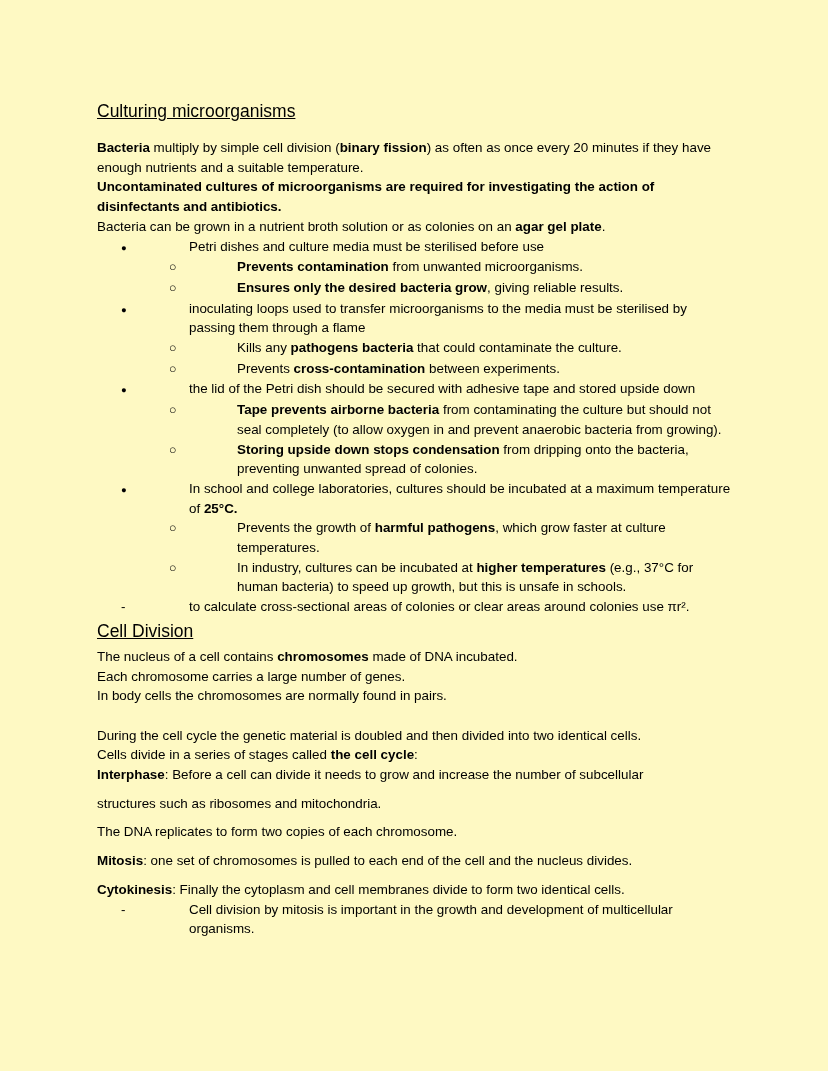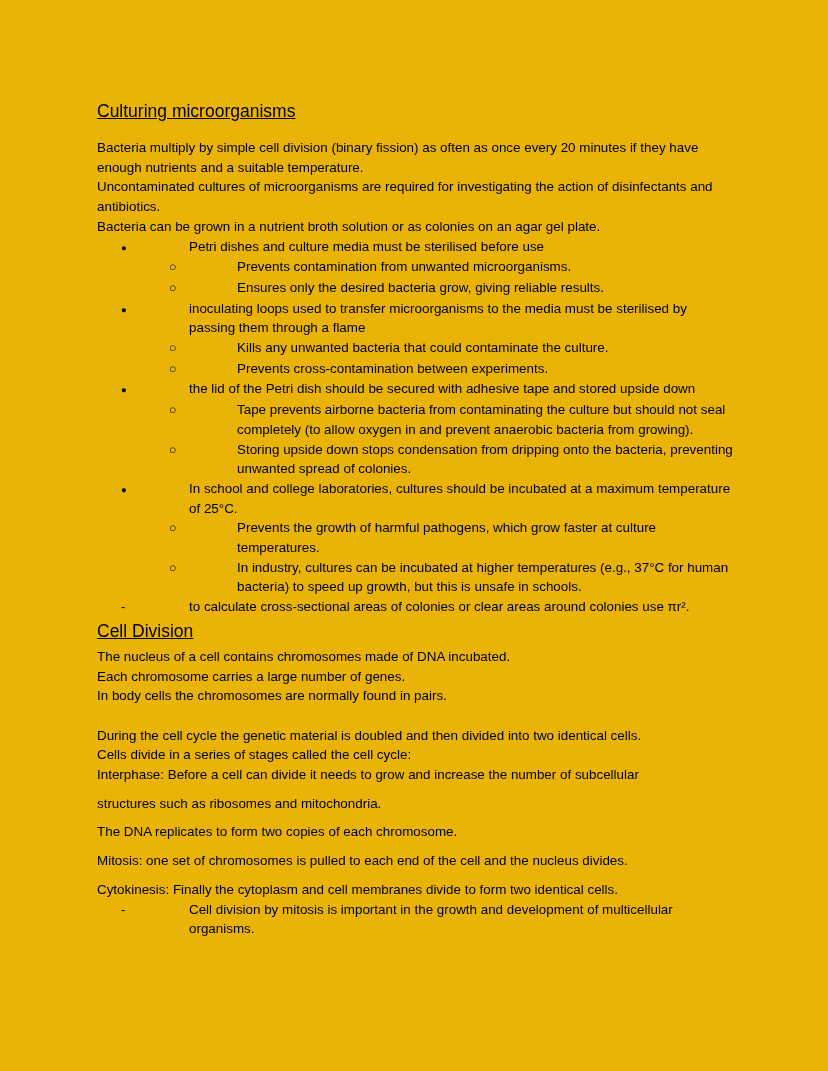--- a/index.html
+++ b/index.html
@@ -9,21 +9,21 @@
     height: 1071px;
     background: #ffffff;
     color: #000000;
     font-family: "Liberation Sans", "DejaVu Sans", sans-serif;
   }
   .page {
     width: 828px;
     height: 1071px;
     padding: 100px 94px 40px 97px;
     overflow: hidden;
-    background: #eab308;
+    background: #fef9c3;
   }
   .content {
     font-size: 13.4px;
     line-height: 19.7px;
   }
   .heading {
     font-size: 17.5px;
     line-height: 22px;
     font-weight: 400;
     text-decoration: underline;
@@ -37,21 +37,21 @@
   .loose { margin-top: 9px; }
   .spacer { height: 19.7px; }
   .li { display: flex; align-items: baseline; margin: 0; }
   .li.bullet1, .li.dash { padding-left: 24px; }
   .li.bullet2 { padding-left: 72px; }
   .marker { flex: 0 0 24px; }
   .marker.disc { font-size: 9.5px; }
   .marker.circ { font-size: 12.5px; }
   .marker.dashm { font-size: 13.4px; }
   .litext { flex: 1 1 auto; min-width: 0; margin-left: 44px; }
-  .run.b { font-weight: 400; }
+  .run.b { font-weight: 700; }
 </style>
 </head>
 <body>
 
 <div class="page">
   <div class="content">
       <div class="heading"><span class="run">Culturing microorganisms</span></div>
       <p class="para"><span class="run b">Bacteria</span><span class="run"> multiply by simple cell division (</span><span class="run b">binary fission</span><span class="run">) as often as once every 20 minutes if they have enough nutrients and a suitable temperature.</span></p>
       <p class="para"><span class="run b">Uncontaminated cultures of microorganisms are required for investigating the action of disinfectants and antibiotics.</span></p>
       <p class="para"><span class="run">Bacteria can be grown in a nutrient broth solution or as colonies on an </span><span class="run b">agar gel plate</span><span class="run">.</span></p>
@@ -66,21 +66,21 @@
       <div class="li bullet2">
         <span class="marker circ">○</span>
         <span class="litext"><span class="run b">Ensures only the desired bacteria grow</span><span class="run">, giving reliable results.</span></span>
       </div>
       <div class="li bullet1">
         <span class="marker disc">●</span>
         <span class="litext"><span class="run">inoculating loops used to transfer microorganisms to the media must be sterilised by passing them through a flame</span></span>
       </div>
       <div class="li bullet2">
         <span class="marker circ">○</span>
-        <span class="litext"><span class="run">Kills any </span><span class="run b">unwanted bacteria</span><span class="run"> that could contaminate the culture.</span></span>
+        <span class="litext"><span class="run">Kills any </span><span class="run b">pathogens bacteria</span><span class="run"> that could contaminate the culture.</span></span>
       </div>
       <div class="li bullet2">
         <span class="marker circ">○</span>
         <span class="litext"><span class="run">Prevents </span><span class="run b">cross-contamination</span><span class="run"> between experiments.</span></span>
       </div>
       <div class="li bullet1">
         <span class="marker disc">●</span>
         <span class="litext"><span class="run">the lid of the Petri dish should be secured with adhesive tape and stored upside down</span></span>
       </div>
       <div class="li bullet2">

